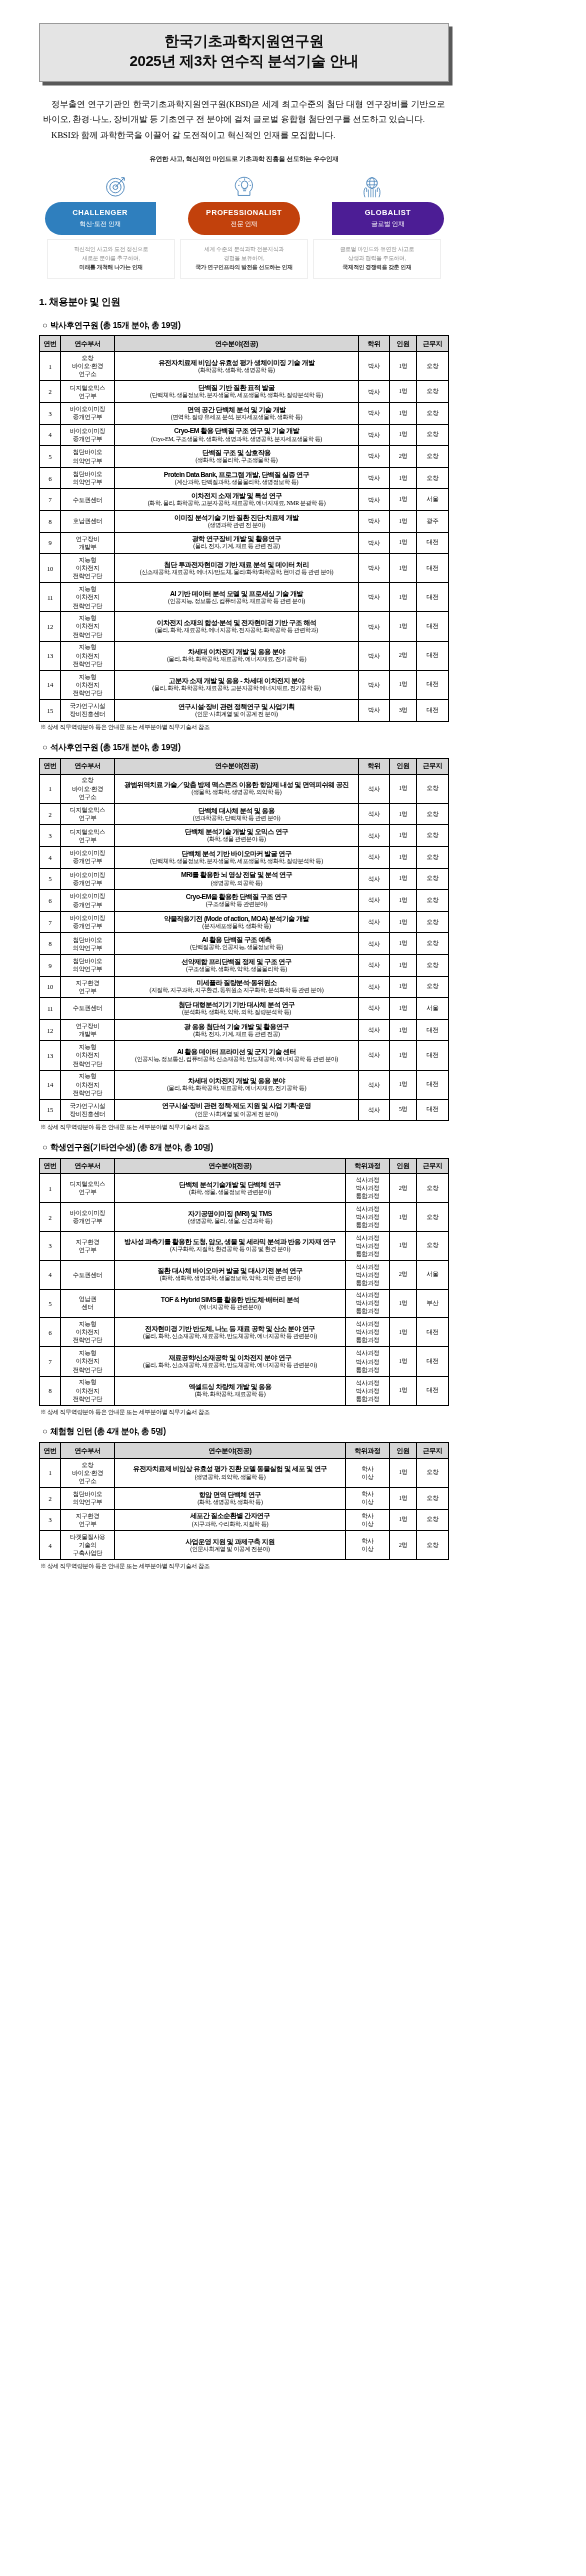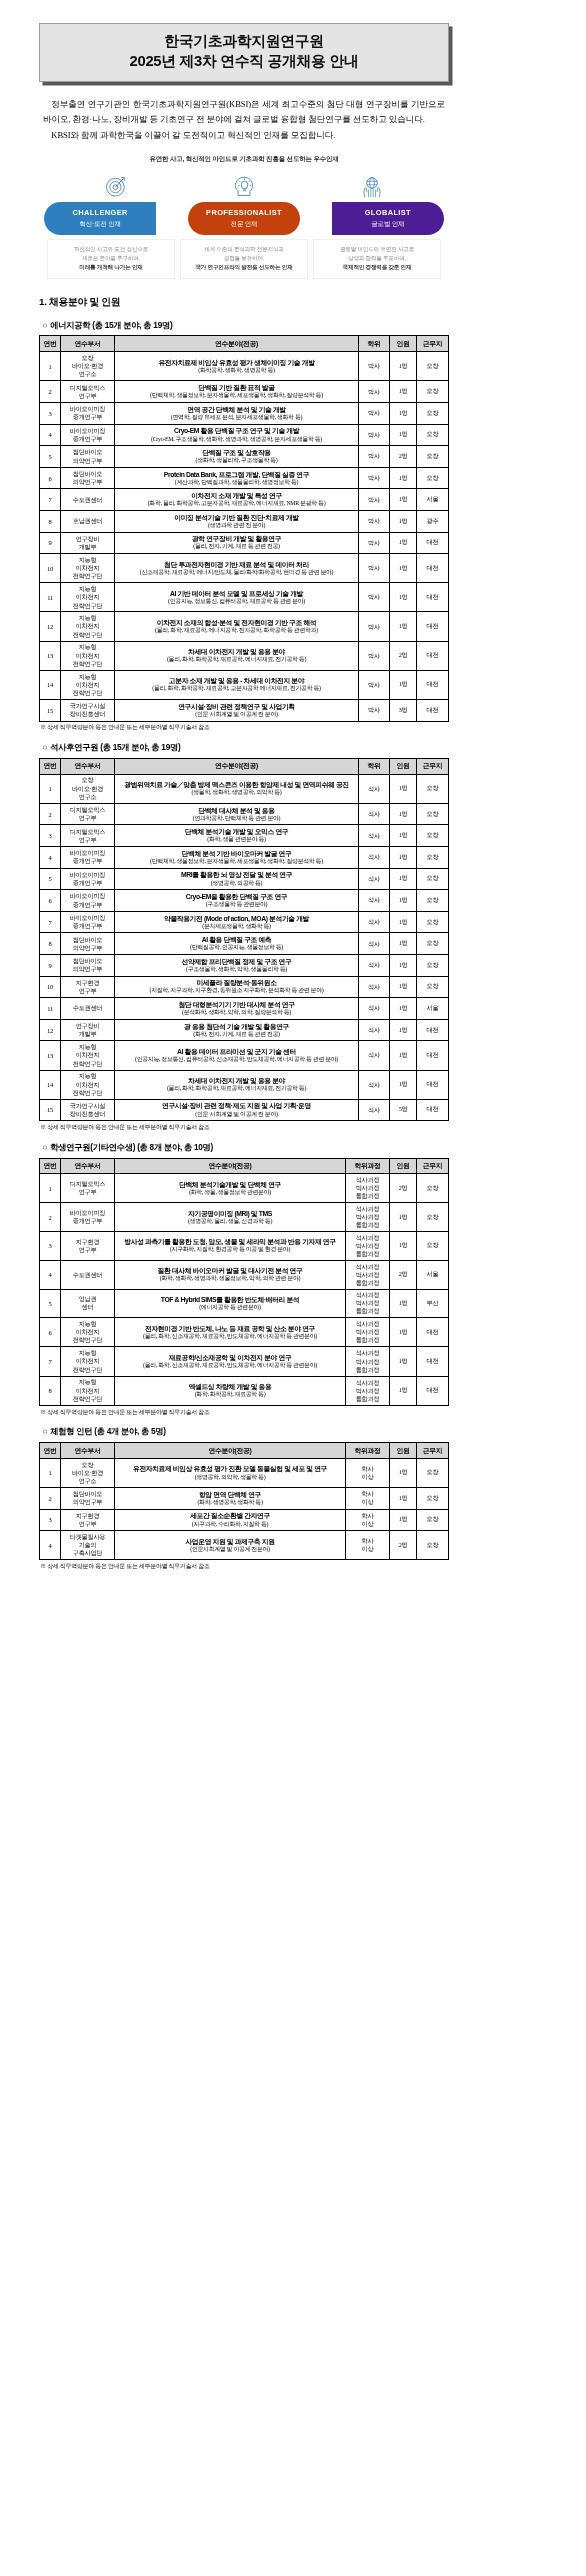--- a/index.html
+++ b/index.html
@@ -72,21 +72,21 @@
     padding: 0 32px;
     margin-bottom: 2.4px;
   }
   .icon-cell {
     width: 33%;
     display: flex;
     justify-content: center;
   }
   .capsule-row {
     display: flex;
-    justify-content: flex-end;
+    justify-content: space-between;
     align-items: stretch;
     padding: 0 25px;
     gap: 24px;
   }
   .capsule {
     flex: 1 1 0;
     color: #ffffff;
     text-align: center;
     padding: 5.9px 2.4px 7px 2.4px;
     position: relative;
@@ -234,21 +234,21 @@
   .ico { display: block; }
 </style>
 </head>
 <body>
 
 <div class="page">
 
   <div class="banner-wrap">
     <div class="banner">
       <div class="banner-line">한국기초과학지원연구원</div>
-      <div class="banner-line">2025년 제3차 연수직 공개채용 안내</div>
+      <div class="banner-line">2025년 제3차 연수직 분석기술 안내</div>
     </div>
   </div>
 
   <div class="intro">
     <p>정부출연 연구기관인 한국기초과학지원연구원(KBSI)은 세계 최고수준의 첨단 대형 연구장비를 기반으로 바이오, 환경·나노, 장비개발 등 기초연구 전 분야에 걸쳐 글로벌 융합형 첨단연구를 선도하고 있습니다.</p>
     <p>KBSI와 함께 과학한국을 이끌어 갈 도전적이고 혁신적인 인재를 모집합니다.</p>
   </div>
 
   <div class="info-block">
     <div class="info-caption">유연한 사고, 혁신적인 마인드로 기초과학 진흥을 선도하는 우수인재</div>
@@ -321,21 +321,21 @@
         <div>글로벌 마인드와 유연한 사고로</div>
         <div>상생과 협력을 주도하며,</div>
         <div class="strong">국제적인 경쟁력을 갖춘 인재</div>
       </div>
     </div>
   </div>
 
   <div class="section">
     <h2 class="sec-title">1. 채용분야 및 인원</h2>
     <div id="groups-host">
-        <h3 class="sub-title"><span class="circ">○</span><span>에너지공학 </span><span>(총 15개 분야, 총 19명)</span></h3>
+        <h3 class="sub-title"><span class="circ">○</span><span>박사후연구원 </span><span>(총 15개 분야, 총 19명)</span></h3>
         <table class="rt">
           <colgroup>
             <col class="w-no">
             <col class="w-dept">
             <col class="w-field">
             <col class="w-deg">
             <col class="w-cnt">
             <col class="w-loc">
           </colgroup>
           <thead>

